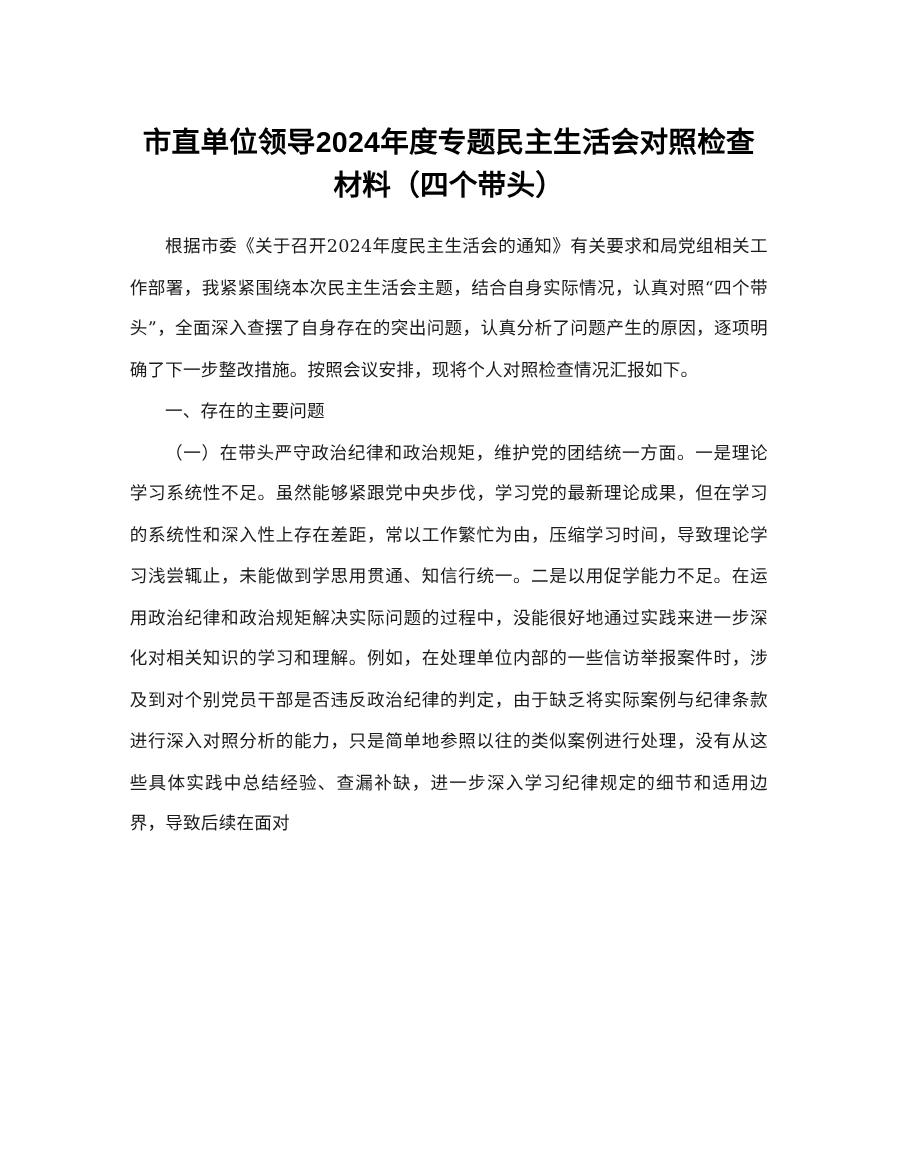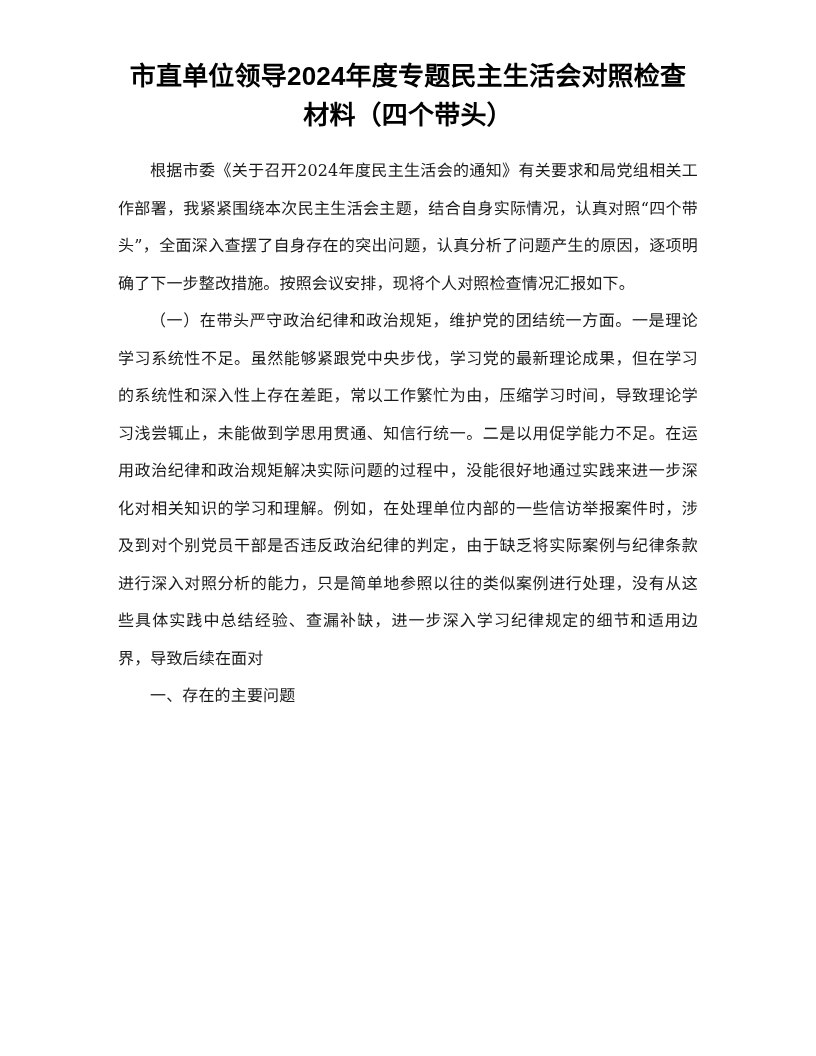--- a/index.html
+++ b/index.html
@@ -28,21 +28,21 @@
 
   
   .doc-title {
     font-family: "Liberation Sans", "DejaVu Sans", sans-serif;
     font-weight: bold;
     font-size: 26px;
     line-height: 39px;
     color: #000000;
     text-align: center;
     margin: 0;
-    padding-top: 57px;
+    padding-top: 110px;
     letter-spacing: 0.2px;
     white-space: pre-wrap;
   }
 
   
   .body-block {
     margin-top: 17px;
   }
 
   p.para {
@@ -72,19 +72,19 @@
 
 <div class="page">
   <div class="content">
 
     <h1 class="doc-title">市直单位领导2024年度专题民主生活会对照检查材料（四个带头）</h1>
 
     <div class="body-block">
 
       <p class="para">根据市委《关于召开2024年度民主生活会的通知》有关要求和局党组相关工作部署，我紧紧围绕本次民主生活会主题，结合自身实际情况，认真对照“四个带头”，全面深入查摆了自身存在的突出问题，认真分析了问题产生的原因，逐项明确了下一步整改措施。按照会议安排，现将个人对照检查情况汇报如下。</p>
 
+      <p class="para heading">一、存在的主要问题</p>
+
       <p class="para continues">（一）在带头严守政治纪律和政治规矩，维护党的团结统一方面。一是理论学习系统性不足。虽然能够紧跟党中央步伐，学习党的最新理论成果，但在学习的系统性和深入性上存在差距，常以工作繁忙为由，压缩学习时间，导致理论学习浅尝辄止，未能做到学思用贯通、知信行统一。二是以用促学能力不足。在运用政治纪律和政治规矩解决实际问题的过程中，没能很好地通过实践来进一步深化对相关知识的学习和理解。例如，在处理单位内部的一些信访举报案件时，涉及到对个别党员干部是否违反政治纪律的判定，由于缺乏将实际案例与纪律条款进行深入对照分析的能力，只是简单地参照以往的类似案例进行处理，没有从这些具体实践中总结经验、查漏补缺，进一步深入学习纪律规定的细节和适用边界，导致后续在面对</p>
-
-      <p class="para heading">一、存在的主要问题</p>
 
     </div>
   </div>
 </div>
 
 </body></html>

